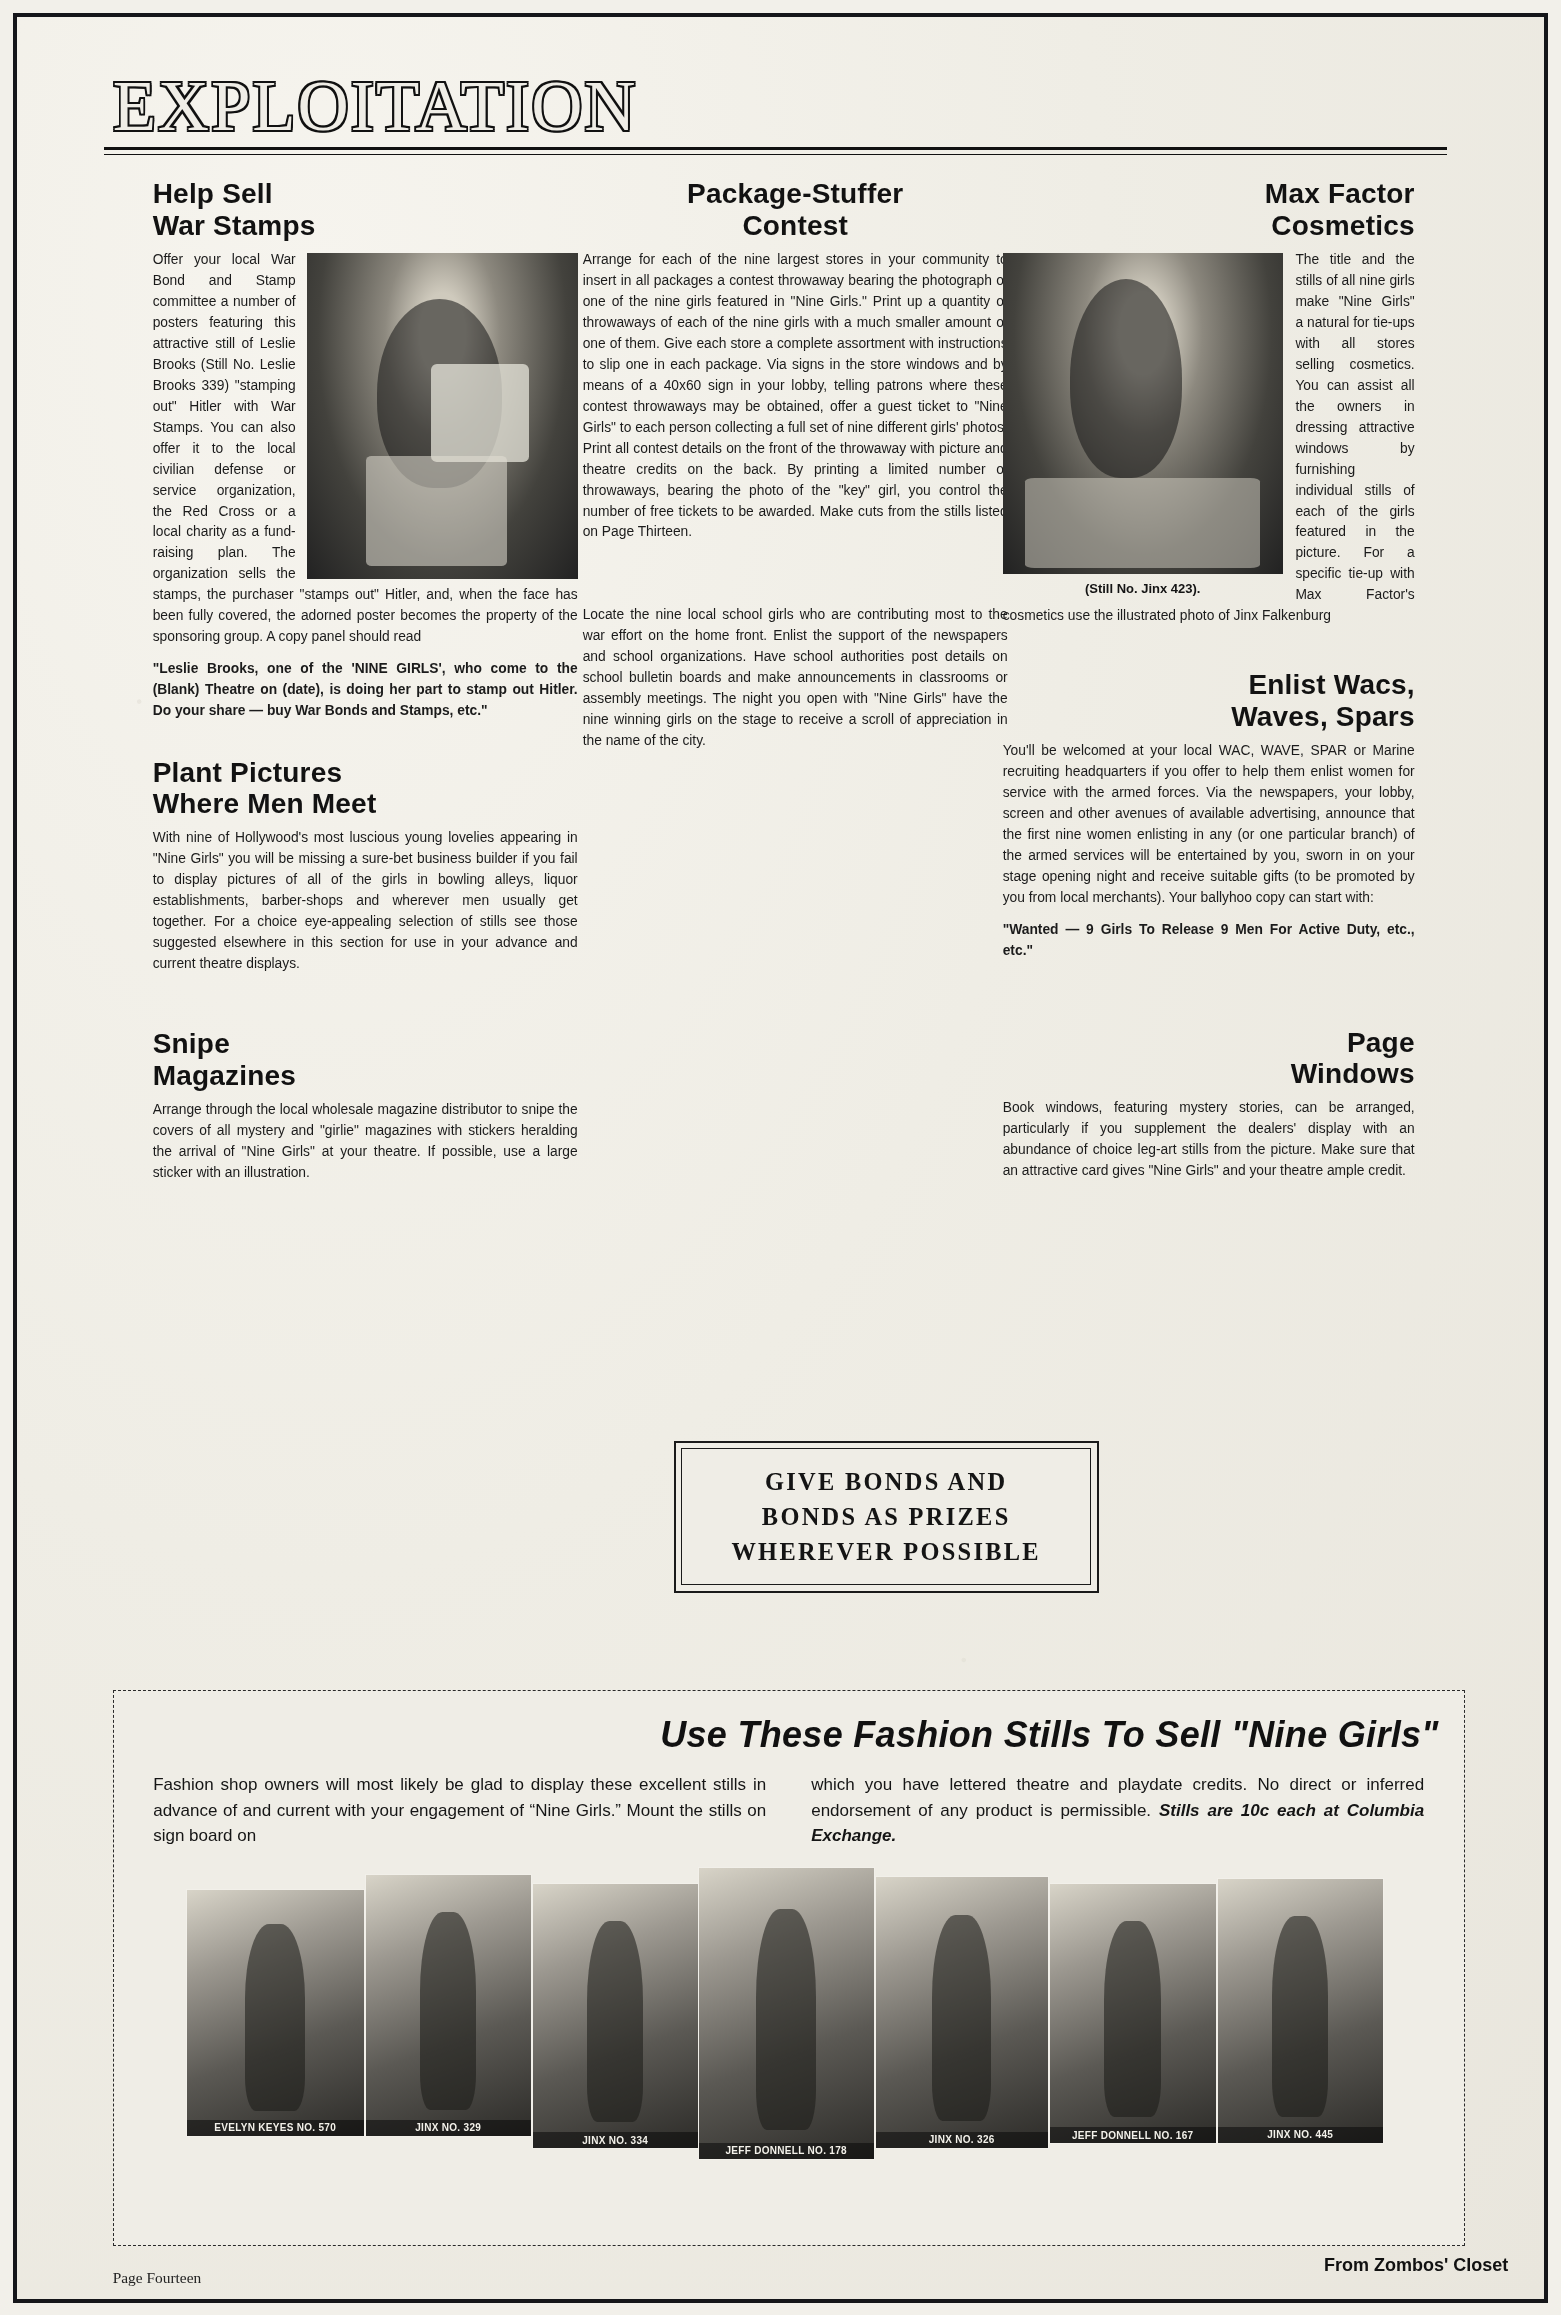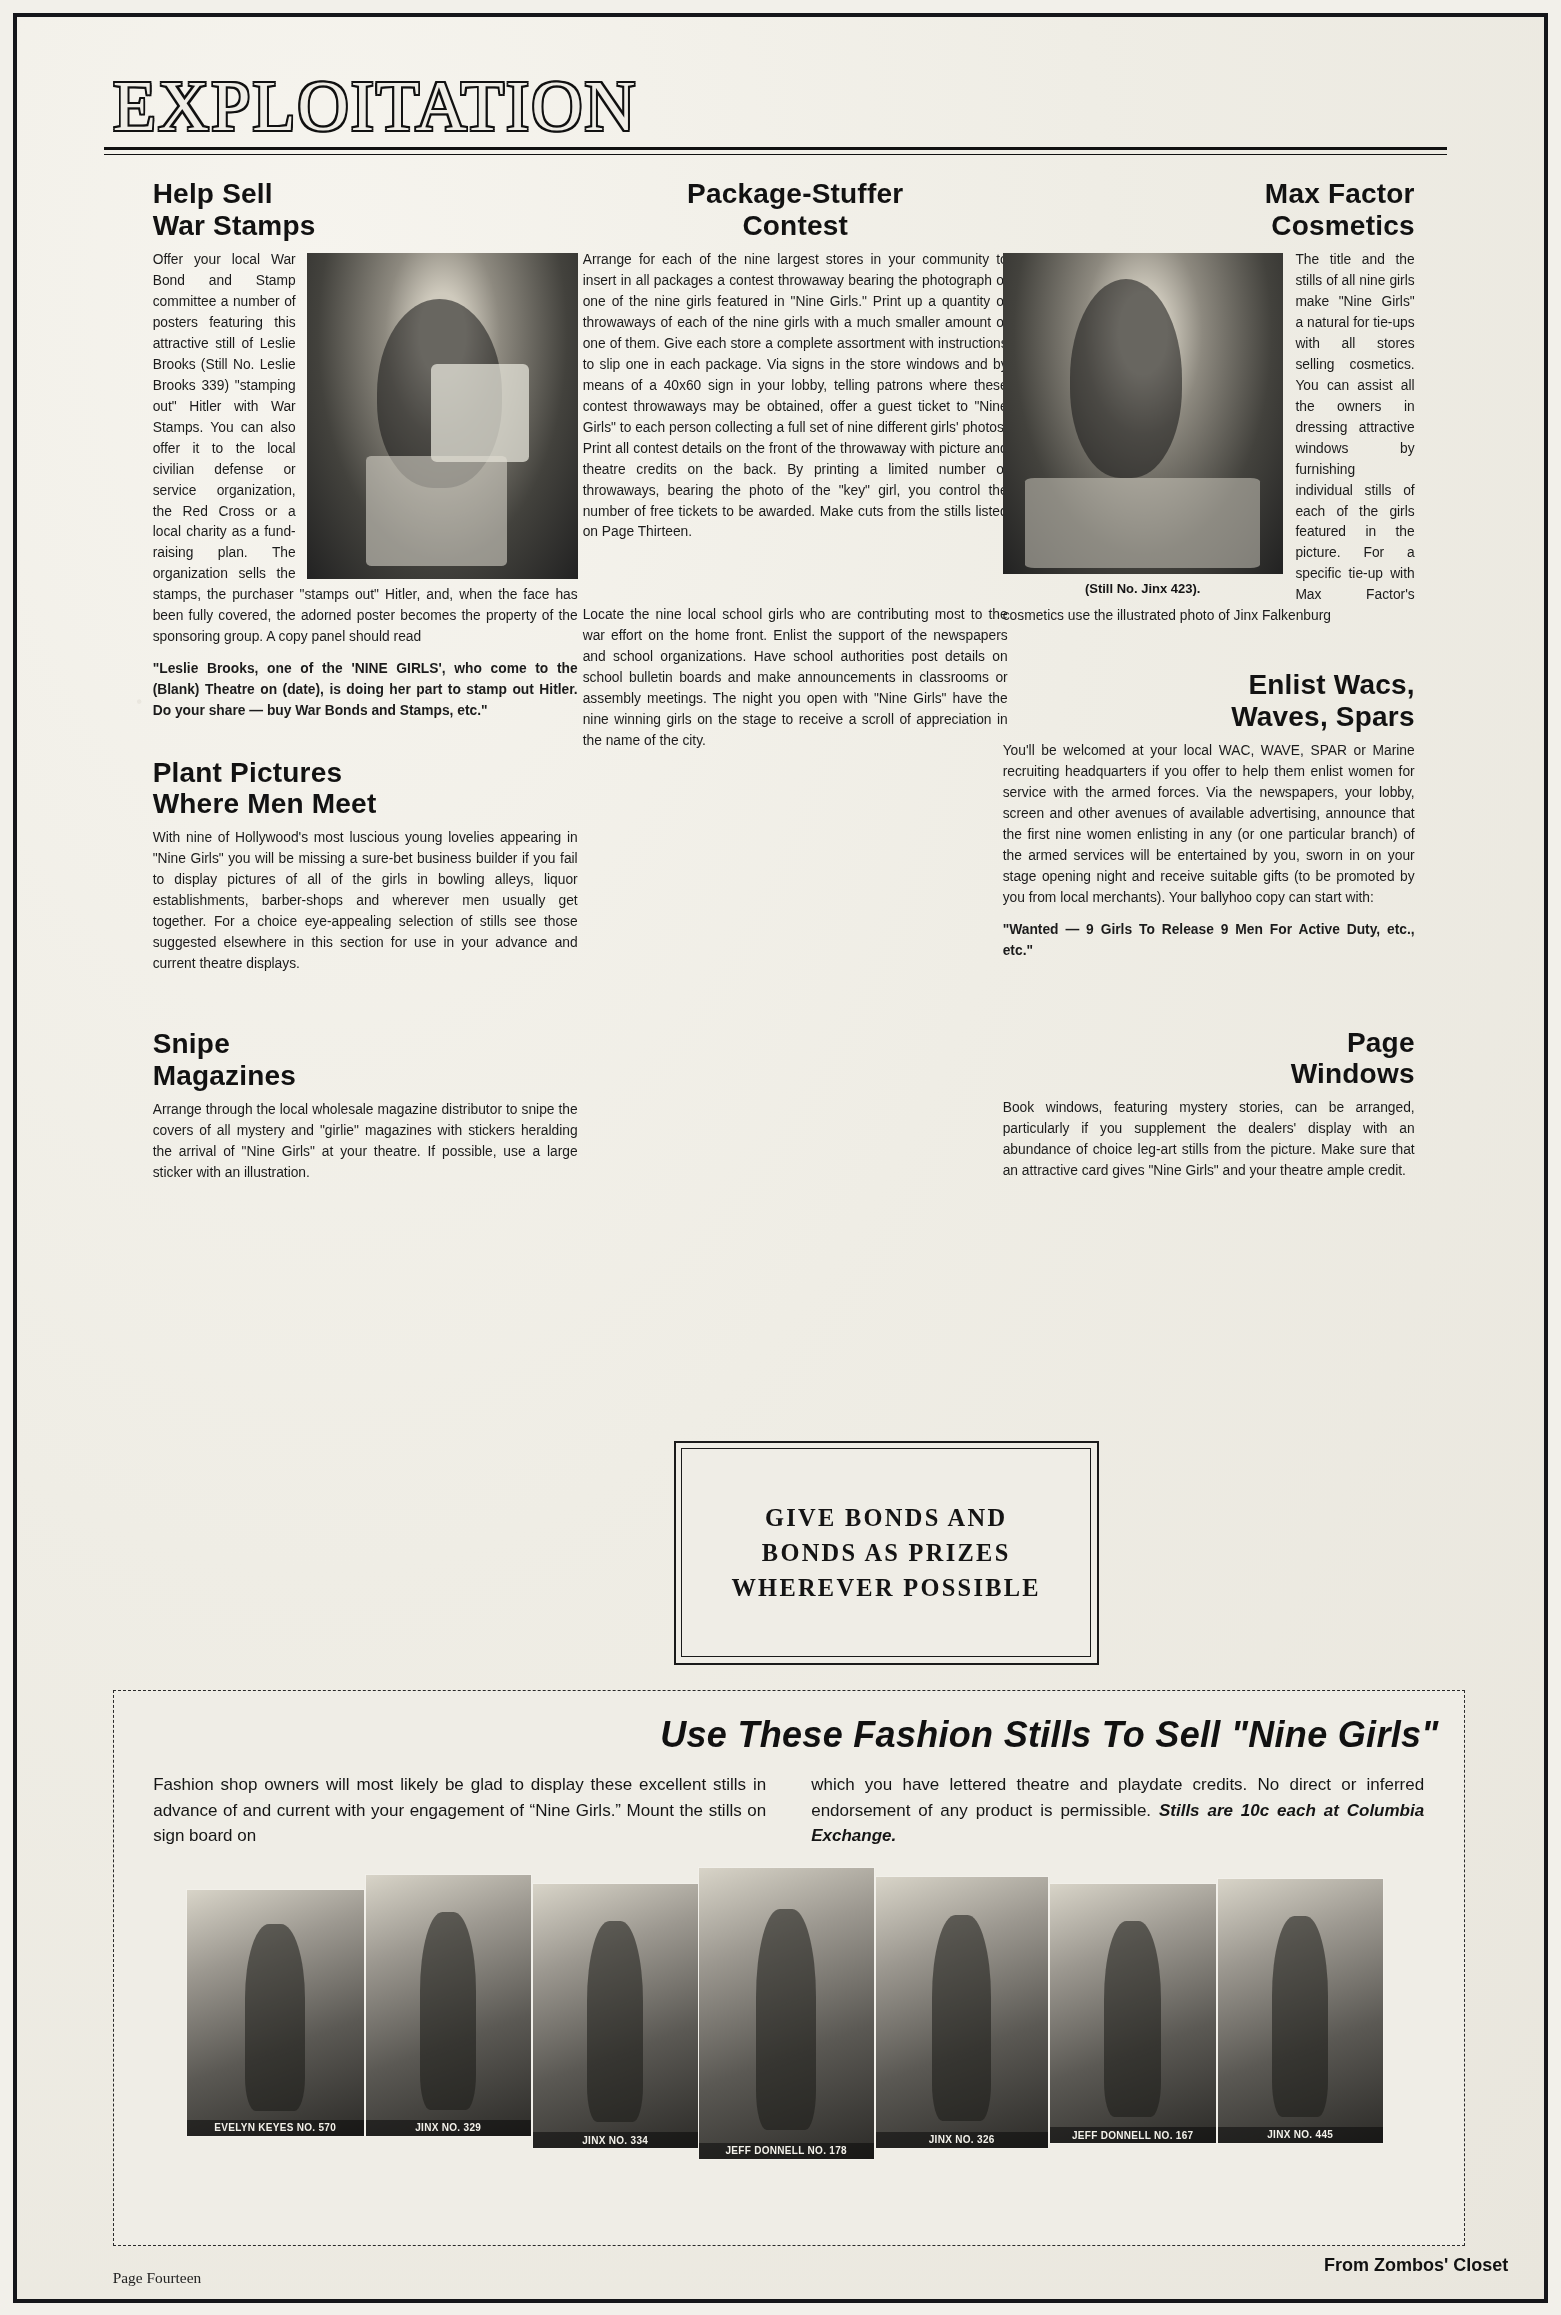--- a/index.html
+++ b/index.html
@@ -147,21 +147,21 @@
     margin: 3.6px 0 5.4px 11px;
   }
   .photo-c1 { width: 271px; height: 326px; }
 
   
   .prizebox {
     position: absolute;
     left: 570px;
     top: 1370px;
     width: 425px;
-    height: 224px;
+    height: 152px;
     border: 2.7px double #1a1a1a;
     background: #efede6;
     box-sizing: border-box;
     padding: 5.4px;
   }
   .prizebox .inner {
     border: 0.9px solid #1a1a1a;
     height: 100%;
     box-sizing: border-box;
     display: flex;

